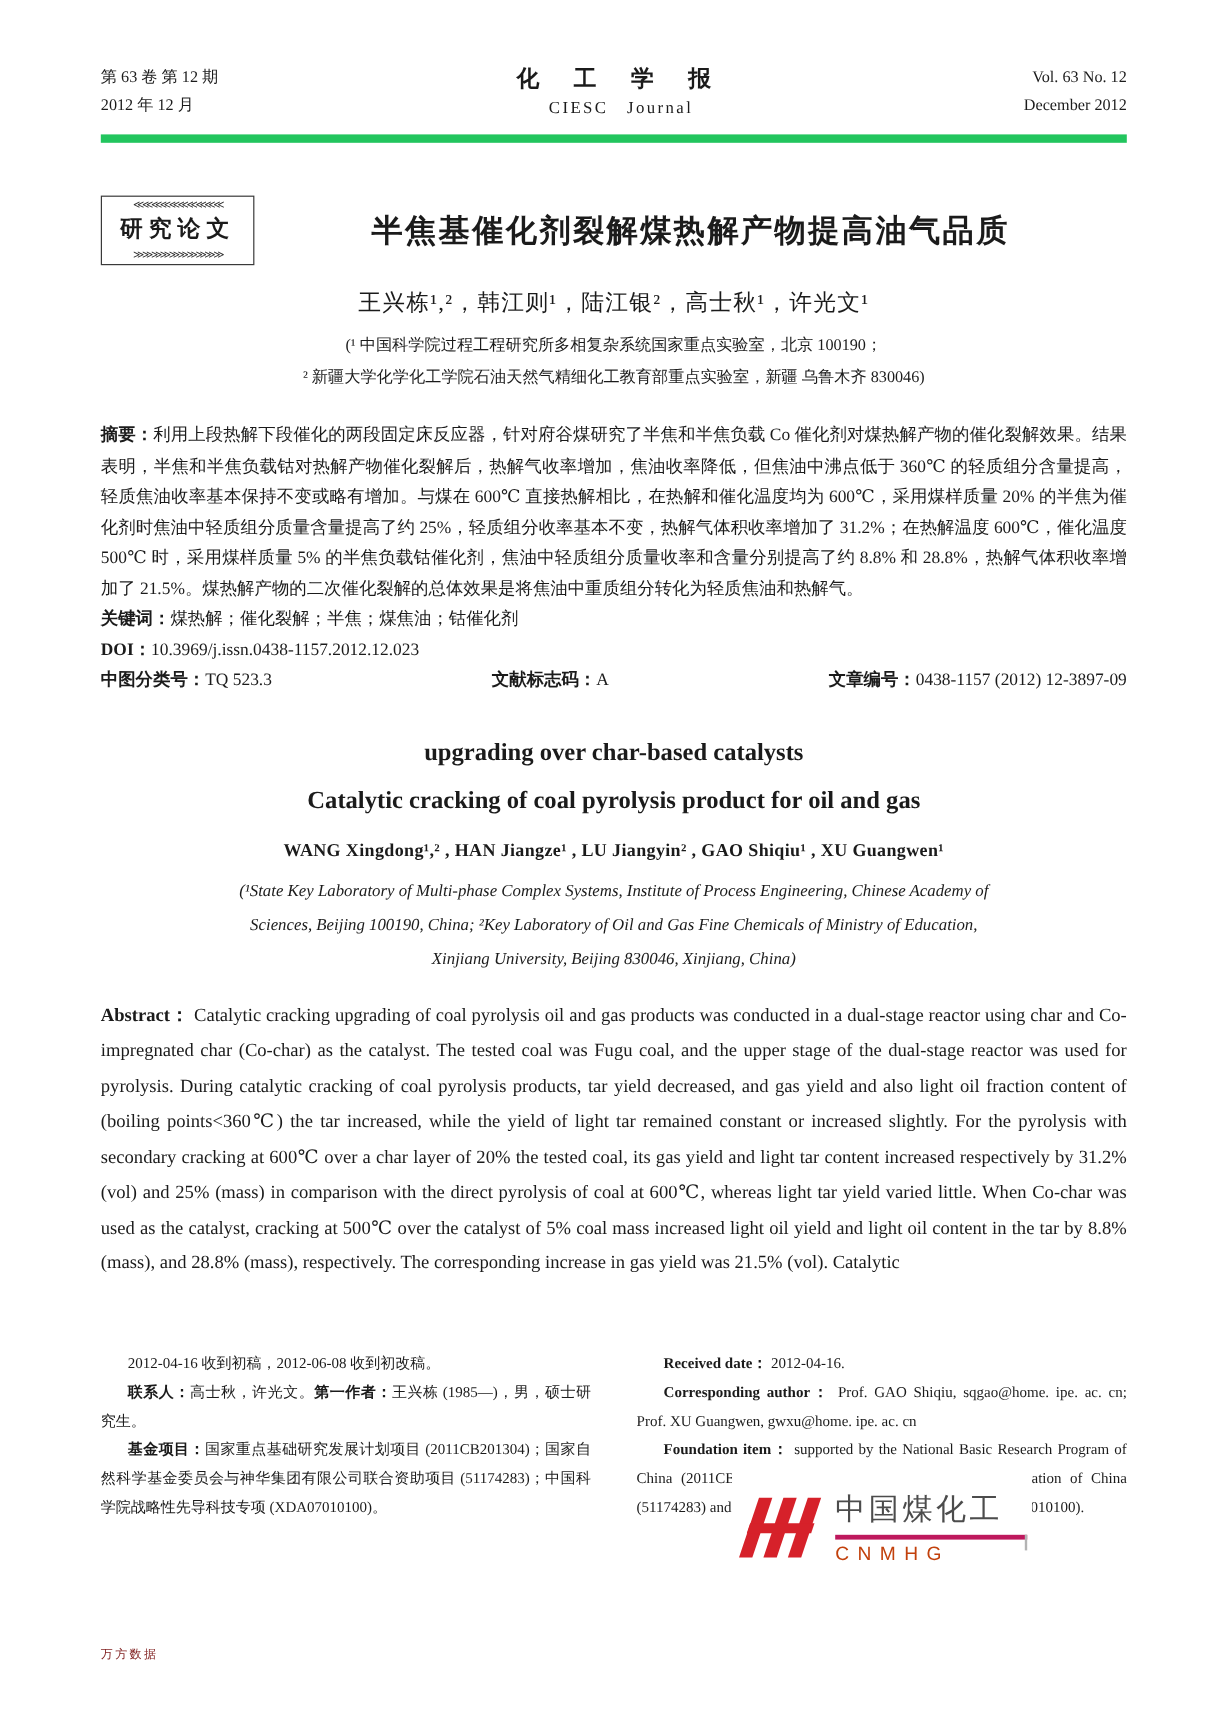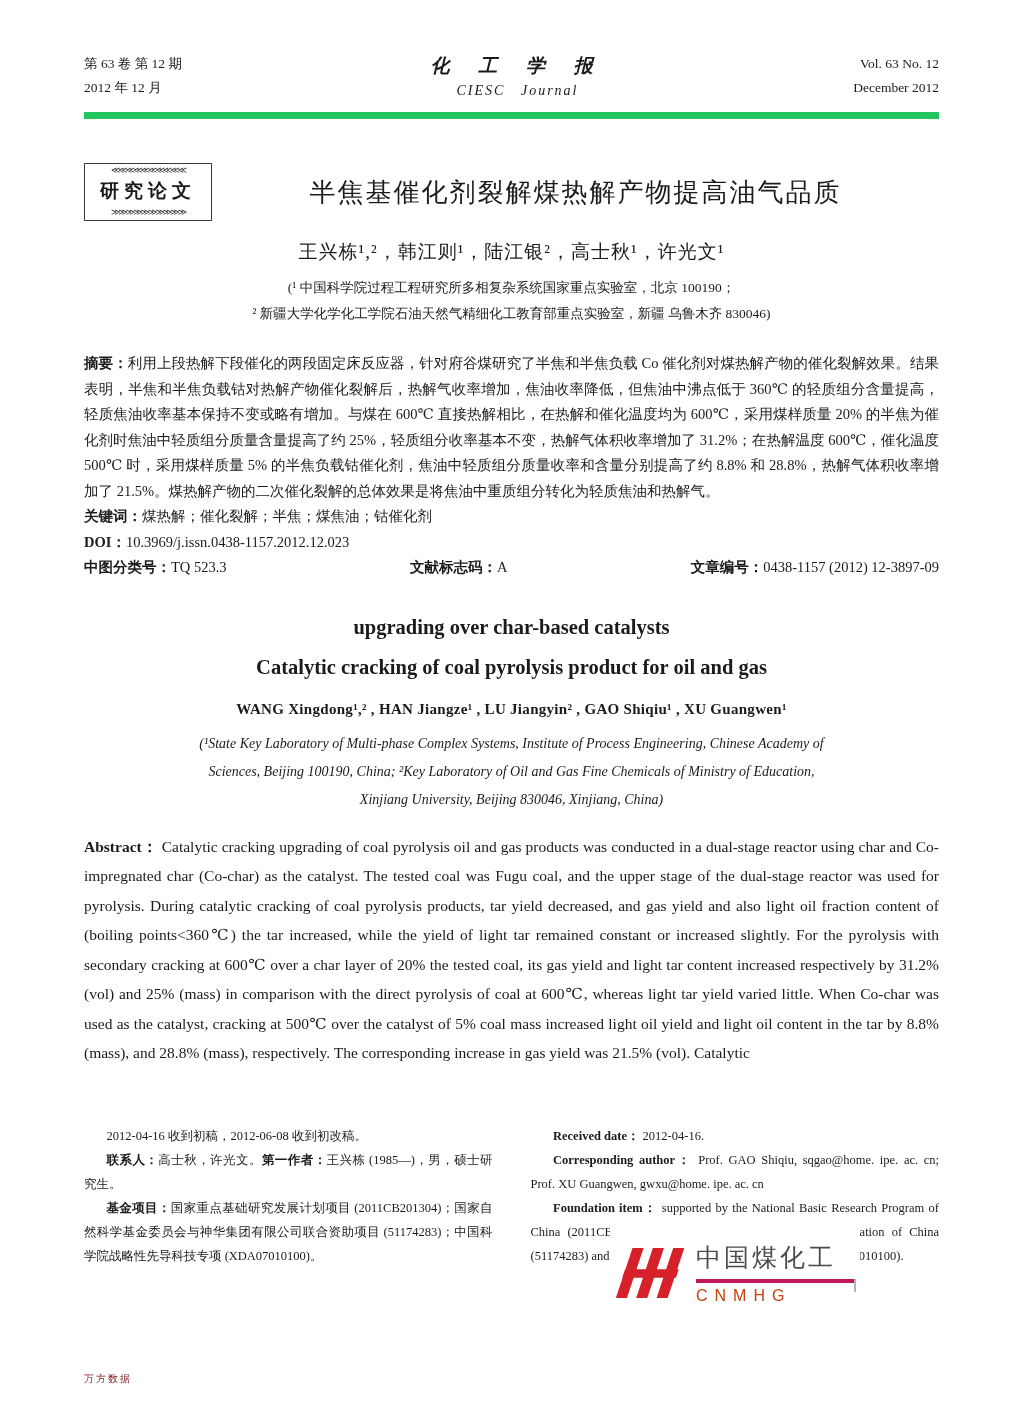--- a/index.html
+++ b/index.html
@@ -8,31 +8,31 @@
     background:#ffffff; color:#1b1b1b; overflow:hidden;
     font-family:"Liberation Serif","DejaVu Serif",serif;
   }
   .content { padding:52px 84px 0 84px; }
 
   
   .journal-header { display:flex; justify-content:space-between; align-items:center;
     padding-bottom:12px; border-bottom:7px solid #22c55e; }
   .jh-side { font-size:13.5px; line-height:24px; }
   .jh-right { text-align:right; }
-  .jh-center { text-align:center;font-style:italic; }
+  .jh-center { text-align:center; }
   .jh-center .cn { font-size:19px; font-weight:bold; letter-spacing:12px; }
   .jh-center .en { font-size:14px; letter-spacing:2px; word-spacing:10px; margin-top:4px; }
 
   
   .title-row { display:flex; align-items:center; margin-top:44px; }
   .badge { width:118px; border:1px solid #3a3a3a; text-align:center; padding:2px 4px 3px; }
   .badge-arrows { font-size:9px; line-height:9px; letter-spacing:-2px; color:#2e2e2e;
     white-space:nowrap; overflow:hidden; }
   .badge-text { font-size:19px; font-weight:bold; letter-spacing:5px; padding:3px 0 4px; }
-  .title-cn { flex:1; text-align:center; font-size:26px; font-weight:normal; letter-spacing:2px; }
+  .title-cn { flex:1; text-align:center; font-size:26px; font-weight:bold; letter-spacing:2px; }
 
   
   .authors-cn { text-align:center; margin-top:18px; font-size:19px; letter-spacing:1px; }
   .affil-cn { text-align:center; margin-top:10px; font-size:13.5px; line-height:26px; }
   .abstract-cn { margin:24px 0 0; font-size:14.5px; line-height:25.5px; text-align:justify; }
   .meta-line { margin:0; font-size:14.5px; line-height:25.5px; }
   .clc-row { display:flex; justify-content:space-between; font-size:14.5px; line-height:25.5px; }
   .b { font-weight:bold; }
 
   

